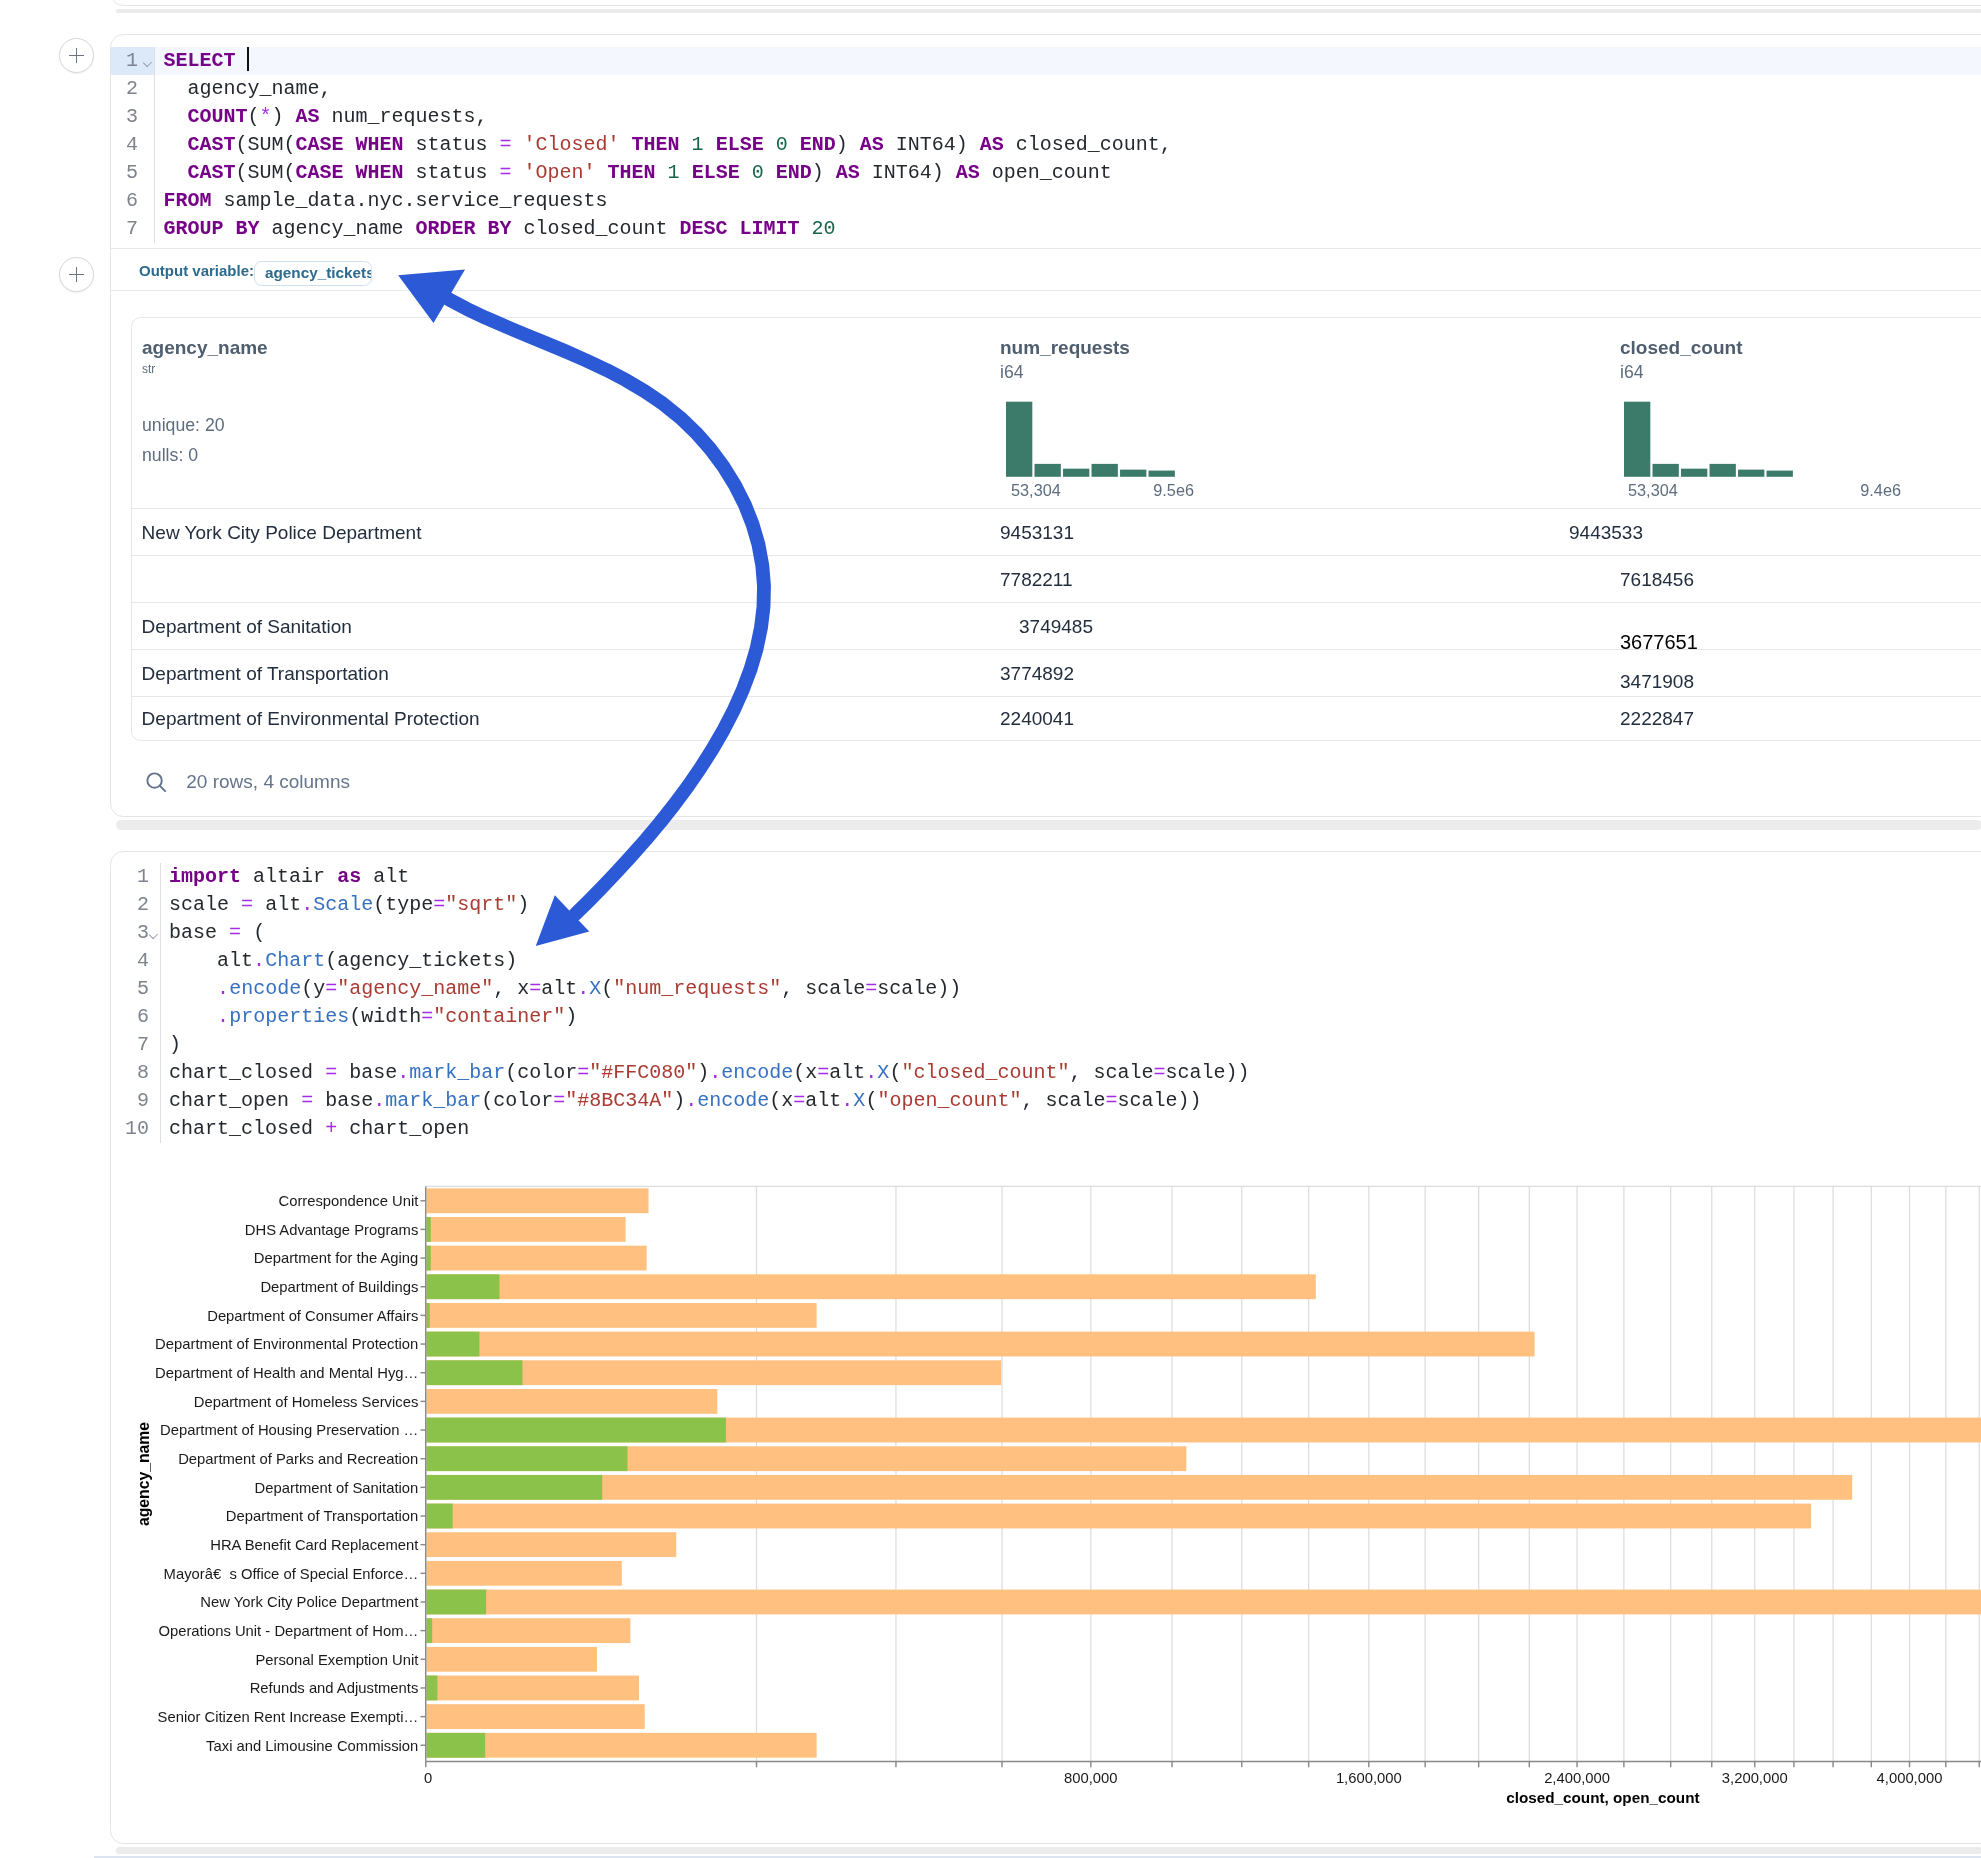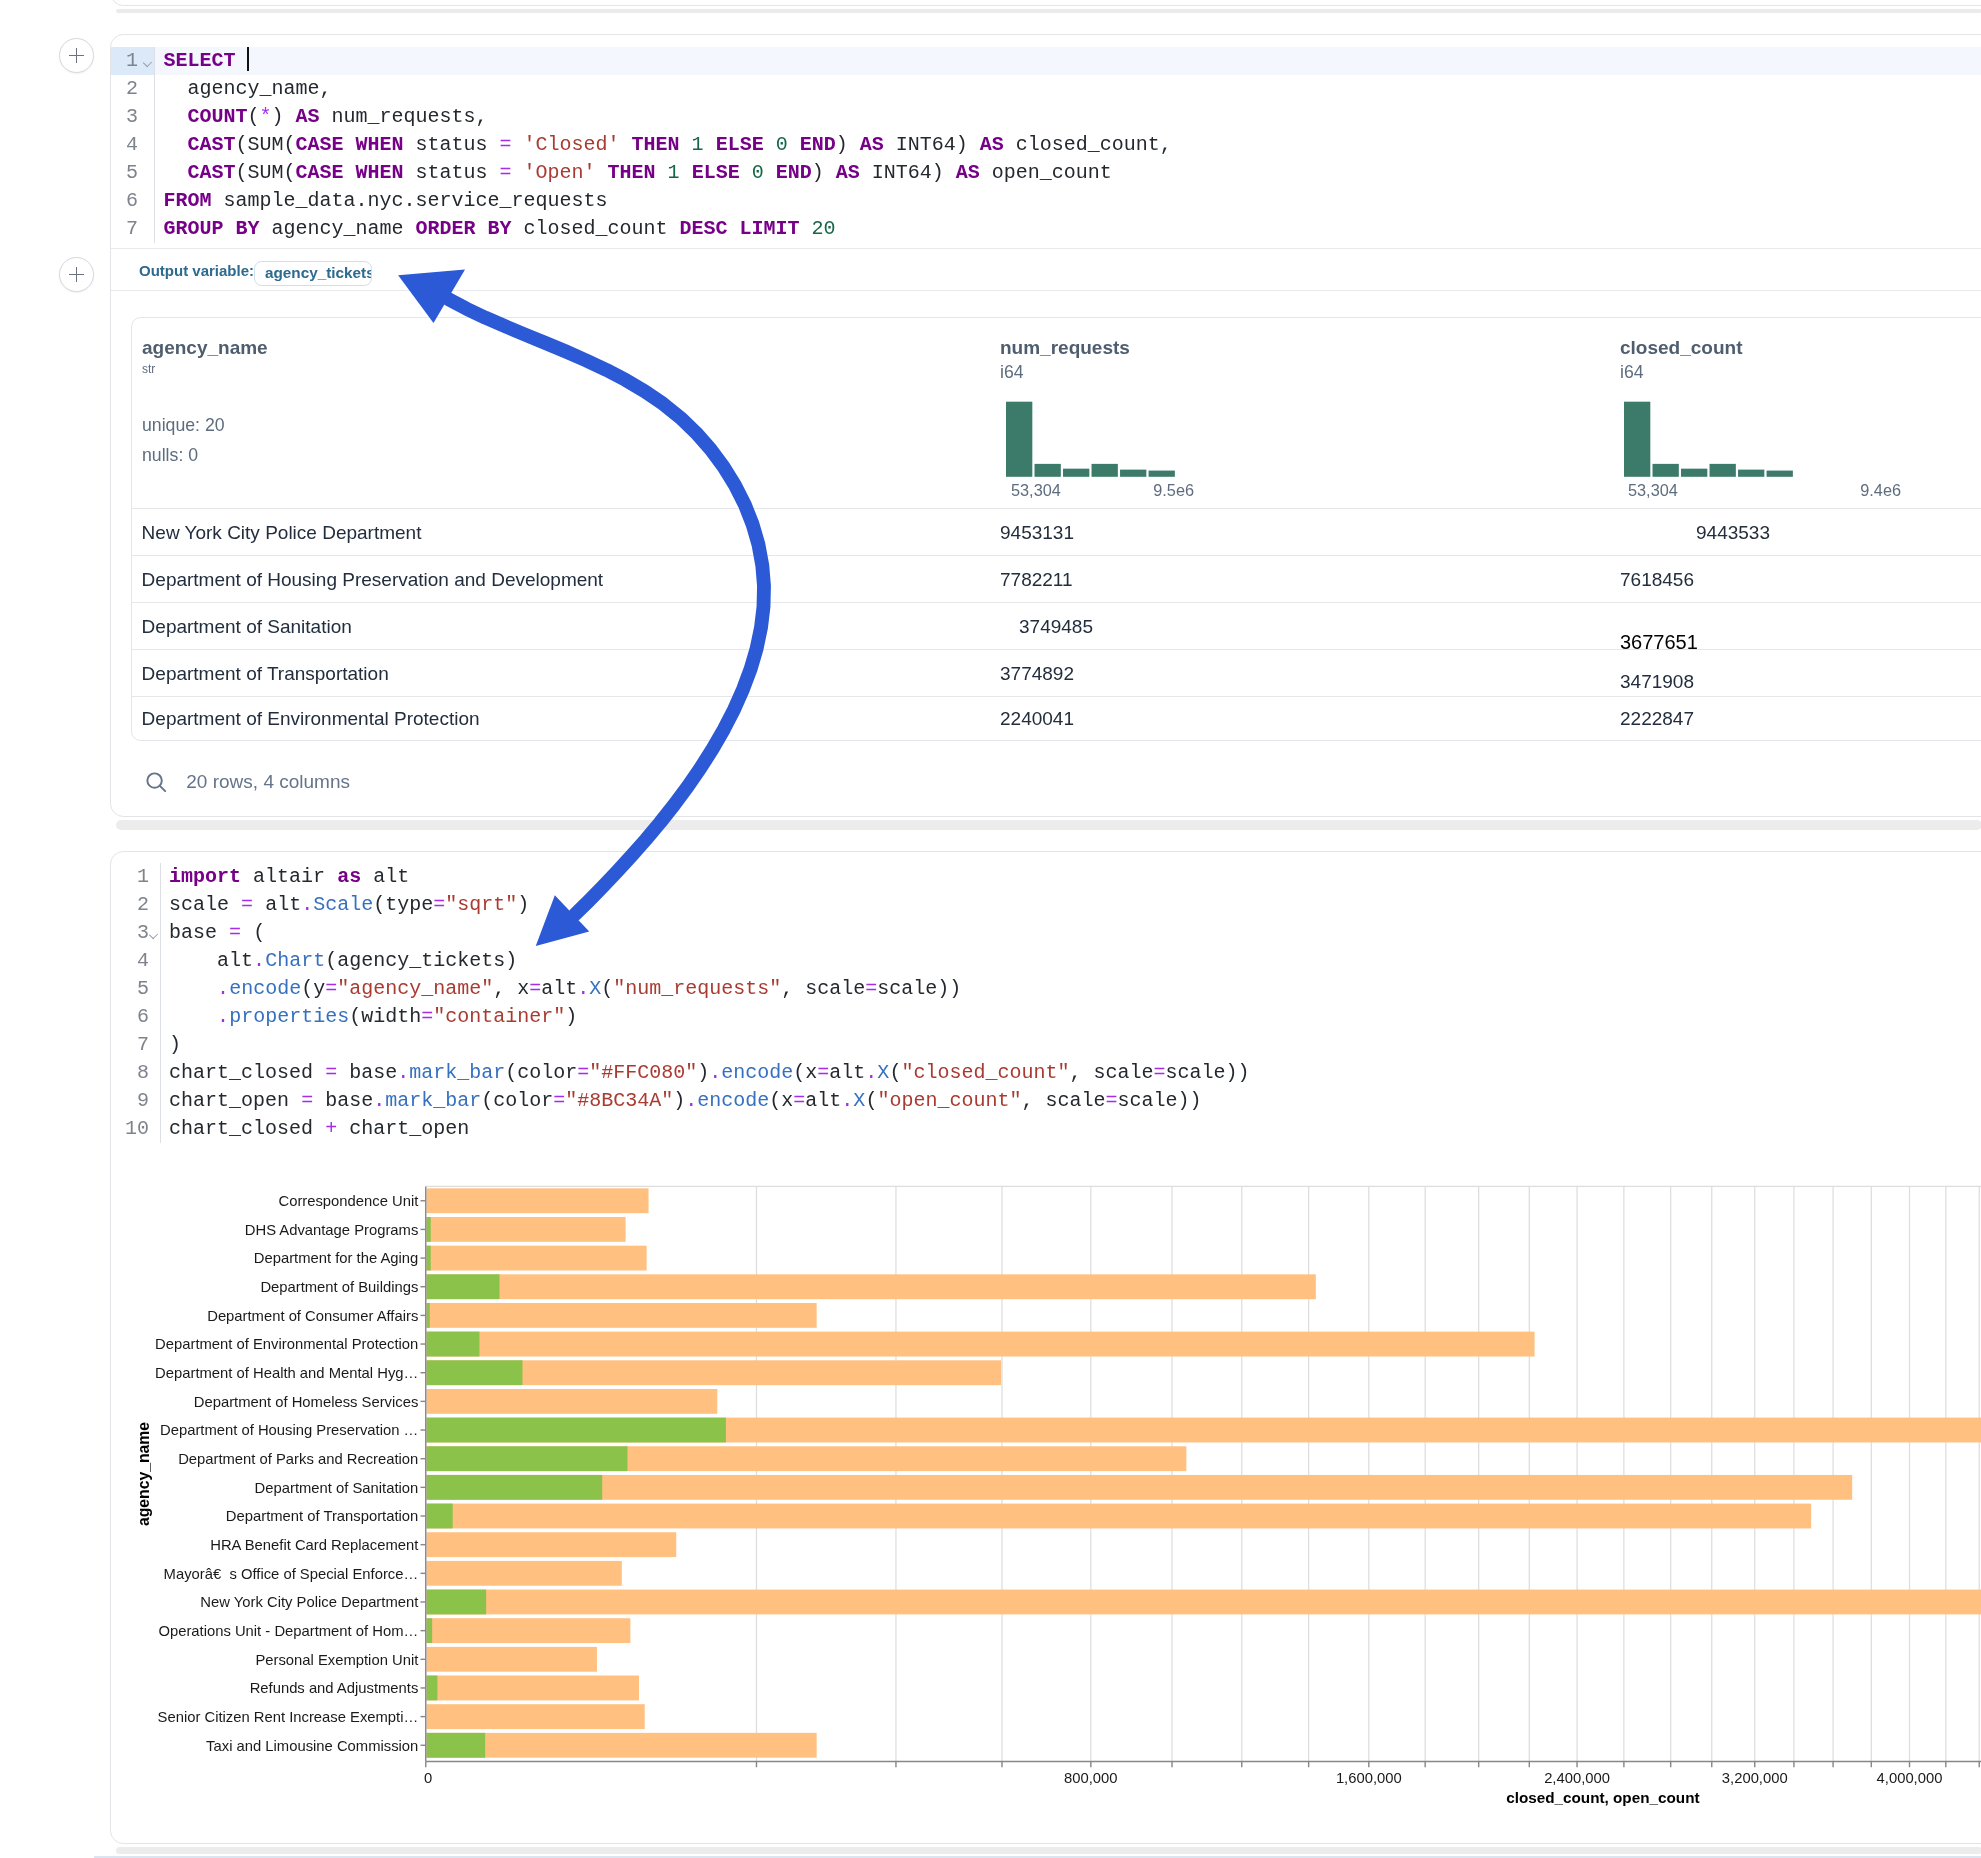--- a/index.html
+++ b/index.html
@@ -81,24 +81,23 @@
         <rect x="59.6" y="70.5" width="27.5" height="8.5" fill="#3c7a69"></rect>
         <rect x="89.4" y="65.5" width="27.5" height="13.5" fill="#3c7a69"></rect>
         <rect x="119.2" y="71.5" width="27.5" height="7.5" fill="#3c7a69"></rect>
         <rect x="149.0" y="72.5" width="27.5" height="6.5" fill="#3c7a69"></rect>
       </svg>
 <div style="position:absolute; left:1496px; top:163px; font-size:16.3px; color:#5d6c7e;">53,304</div>
 <div style="position:absolute; left:1686px; top:163px; width:83px; text-align:right; font-size:16.3px; color:#5d6c7e;">9.4e6</div>
 <div style="position:absolute; left:0; right:0; top:190px; height:47px; border-top:1px solid #e5e7eb;">
 <div style="position:absolute; left:9.6px; top:0; height:47px; display:flex; align-items:center; font-size:19px; color:#222d3d;">New York City Police Department</div>
 <div style="position:absolute; left:868px; top:0; height:47px; display:flex; align-items:center; font-size:19px; color:#222d3d;">9453131</div>
-<div style="position:absolute; left:1564px; top:0; height:47px; display:flex; align-items:center; font-size:19px; color:#222d3d;">9443533</div>
+<div style="position:absolute; left:1437px; top:0; height:47px; display:flex; align-items:center; font-size:19px; color:#222d3d;">9443533</div>
 </div>
 <div style="position:absolute; left:0; right:0; top:237px; height:47px; border-top:1px solid #e5e7eb;">
-<div style="position:absolute; left:9.6px; top:0; height:47px; display:flex; align-items:center; font-size:19px; color:#222d3d;">Department of Housing Preservation and Development</div>
 <div style="position:absolute; left:868px; top:0; height:47px; display:flex; align-items:center; font-size:19px; color:#222d3d;">7782211</div>
 <div style="position:absolute; left:1488px; top:0; height:47px; display:flex; align-items:center; font-size:19px; color:#222d3d;">7618456</div>
 </div>
 <div style="position:absolute; left:0; right:0; top:284px; height:47px; border-top:1px solid #e5e7eb;">
 <div style="position:absolute; left:9.6px; top:0; height:47px; display:flex; align-items:center; font-size:19px; color:#222d3d;">Department of Sanitation</div>
 <div style="position:absolute; left:868px; top:0; height:47px; display:flex; align-items:center; font-size:19px; color:#222d3d;margin-left:19px;">3749485</div>
 <div style="position:absolute; left:1488px; top:16px; height:47px; display:flex; align-items:center; font-size:20px; color:#000000;">3677651</div>
 </div>
 <div style="position:absolute; left:0; right:0; top:331px; height:47px; border-top:1px solid #e5e7eb;">
 <div style="position:absolute; left:9.6px; top:0; height:47px; display:flex; align-items:center; font-size:19px; color:#222d3d;">Department of Transportation</div>

